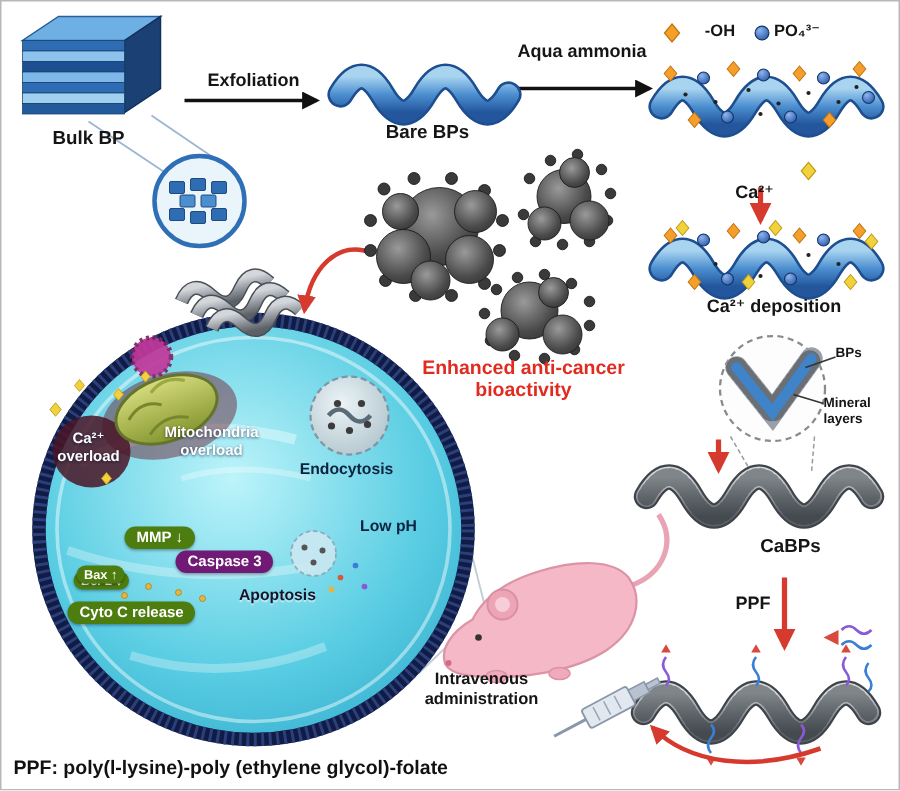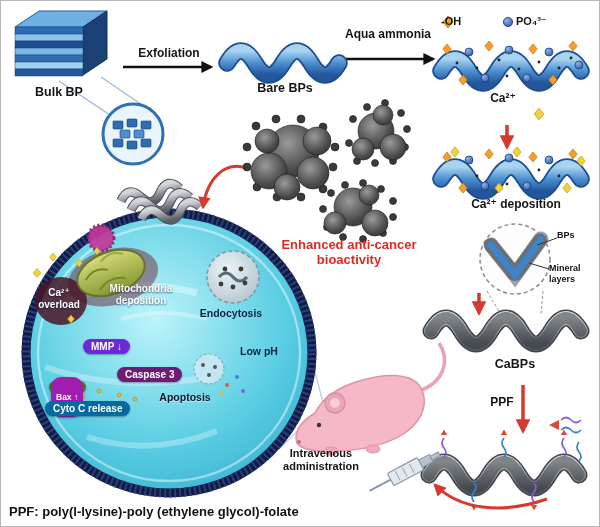--- a/index.html
+++ b/index.html
@@ -377,43 +377,43 @@
   <g>
     <path d="M546,498 C500,514 458,508 434,484" stroke="#d63a2e" stroke-width="3" fill="none" marker-end="url(#mRed)"></path>
   </g>
 </svg>
 
 <div class="lbl" style="left:18px;top:84px;width:80px;font-size:12.5px">Bulk BP</div>
 <div class="lbl" style="left:120px;top:45px;width:96px;font-size:12px">Exfoliation</div>
 <div class="lbl" style="left:334px;top:26px;width:106px;font-size:12px">Aqua ammonia</div>
 <div class="lbl" style="left:238px;top:80px;width:92px;font-size:12.5px">Bare BPs</div>
 
-<div class="lbl" style="left:440px;top:14px;width:36px;font-size:11px;text-align:left">-OH</div>
+<div class="lbl" style="left:461px;top:14px;width:36px;font-size:11px;text-align:center">-OH</div>
 <div class="lbl" style="left:515px;top:14px;width:50px;font-size:11px;text-align:left">PO₄³⁻</div>
 
-<div class="lbl" style="left:478px;top:90px;width:48px;font-size:12px">Ca²⁺</div>
+<div class="lbl" style="left:478px;top:120px;width:48px;font-size:12px">Ca²⁺</div>
 <div class="lbl" style="left:456px;top:196px;width:118px;font-size:12px">Ca²⁺ deposition</div>
 
 <div class="lbl" style="left:556px;top:229px;width:36px;font-size:9px;text-align:left;font-weight:600">BPs</div>
 <div class="lbl" style="left:548px;top:262px;width:46px;font-size:9px;text-align:left;font-weight:600">Mineral layers</div>
 
-<div class="lbl" style="left:478px;top:356px;width:72px;font-size:12.5px">CaBPs</div>
+<div class="lbl" style="left:490px;top:356px;width:72px;font-size:12.5px">CaBPs</div>
 <div class="lbl" style="left:482px;top:394px;width:38px;font-size:12px">PPF</div>
 
 <div class="lbl red" style="left:258px;top:236px;width:180px;font-size:13px">Enhanced anti-cancer bioactivity</div>
 
 <div class="wlbl" style="left:28px;top:286px;width:60px;font-size:10px">Ca²⁺ overload</div>
-<div class="wlbl" style="left:96px;top:282px;width:88px;font-size:10px">Mitochondria deposition</div>
+<div class="wlbl" style="left:96px;top:282px;width:88px;font-size:10px">Mitochondria overload</div>
 <div class="lbl" style="left:190px;top:306px;width:80px;font-size:10.5px;color:#0c2340">Endocytosis</div>
 <div class="lbl" style="left:230px;top:344px;width:56px;font-size:10.5px;color:#0c2340">Low pH</div>
 
-<div class="badge" style="left:82px;top:338px;background:#6d28d9">MMP ↓</div>
+<div class="badge" style="left:82px;top:350px;background:#4d7c0f">MMP ↓</div>
 <div class="badge" style="left:48px;top:380px;background:#4d7c0f;font-size:8.5px;padding:1px 5px">Bcl-2 ↓</div>
-<div class="badge" style="left:50px;top:376px;background:#a21caf;font-size:8.5px;padding:15px 5px">Bax ↑</div>
+<div class="badge" style="left:50px;top:376px;background:#4d7c0f;font-size:8.5px;padding:1px 5px">Bax ↑</div>
 <div class="badge" style="left:116px;top:366px;background:#701a75">Caspase 3</div>
 <div class="lbl" style="left:148px;top:390px;width:72px;font-size:10.5px;color:#14142a;text-shadow:0 1px 1px rgba(255,255,255,.6)">Apoptosis</div>
-<div class="badge" style="left:44px;top:400px;background:#0369a1">Cyto C release</div>
+<div class="badge" style="left:44px;top:400px;background:#4d7c0f">Cyto C release</div>
 
 <div class="lbl" style="left:266px;top:446px;width:108px;font-size:11px">Intravenous administration</div>
 
 <div class="footer" style="left:8px;top:503px;width:420px">PPF: poly(l-lysine)-poly (ethylene glycol)-folate</div>
 
 </div>
 
 </body></html>

